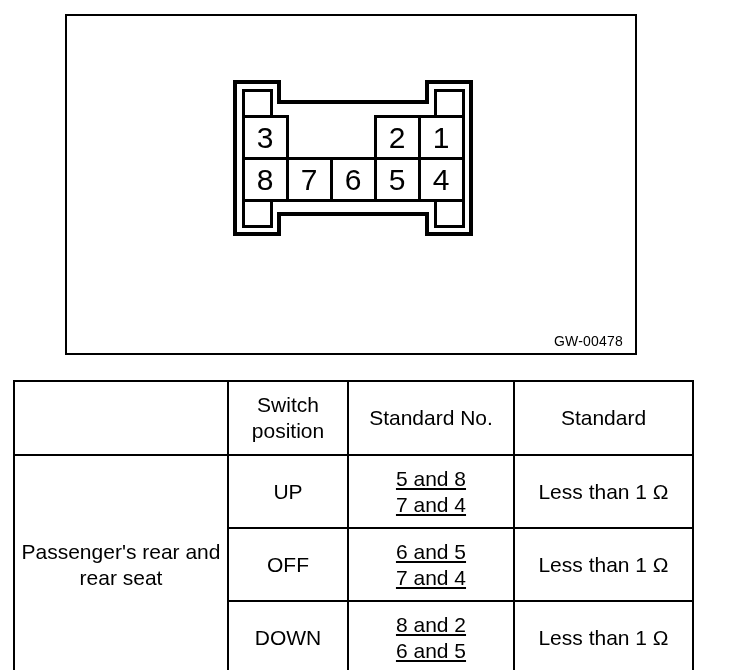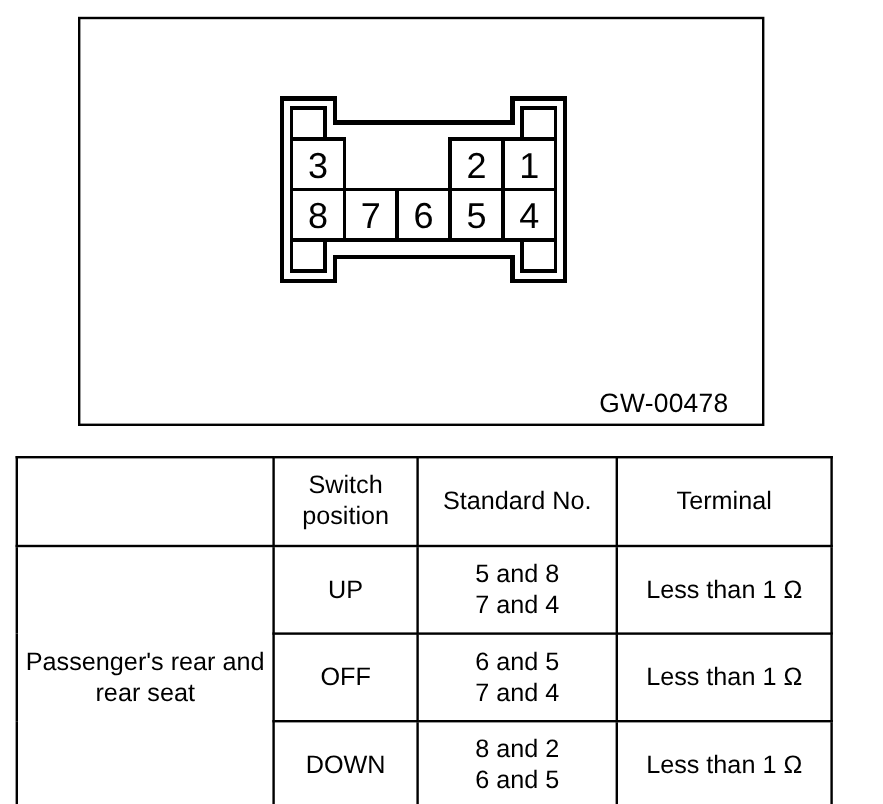--- a/index.html
+++ b/index.html
@@ -23,23 +23,23 @@
     top: 14px;
     width: 572px;
     height: 341px;
     border: 2px solid #000;
     box-sizing: border-box;
     background: #fff;
   }
 
   #figure-id {
     position: absolute;
-    right: 28px;
+    right: 12px;
     bottom: 4px;
-    font-size: 22px;
+    font-size: 14px;
     letter-spacing: 0.2px;
     white-space: nowrap;
   }
 
   
   #connector-drawing {
     position: absolute;
     left: 164px;
     top: 62px;
   }
@@ -70,21 +70,21 @@
     padding: 2px 4px;
   }
   #inspection-table .col-item     { width: 214px; }
   #inspection-table .col-switch   { width: 120px; }
   #inspection-table .col-terminal { width: 166px; }
   #inspection-table .col-standard { width: 179px; }
 
   .hdr-row td { height: 68px; }
   .data-row td { height: 67px; }
 
-  .terminal-pairs span { display: block; }
+  .terminal-pairs span { display: block; text-decoration: underline; }
 </style>
 </head>
 <body>
 
 <div id="figure-panel">
 
   <div id="connector-drawing">
     <svg width="244" height="160" viewBox="0 0 244 160" shape-rendering="crispEdges">
 
       <path d="M 4 4 L 48 4 L 48 24 L 196 24 L 196 4 L 240 4
@@ -128,21 +128,21 @@
     <col class="col-standard">
   </colgroup>
   <tbody>
     <tr class="hdr-row">
       <td></td>
       <td>
         <span>Switch</span>
         <span>position</span>
       </td>
       <td>Standard No.</td>
-      <td>Terminal</td>
+      <td>Standard</td>
     </tr>
 
     <tr class="data-row">
       <td rowspan="3">
         <span>Passenger's rear</span>
         <span>and rear seat</span>
       </td>
       <td>UP</td>
       <td class="terminal-pairs">
         <span>5 and 8</span>

